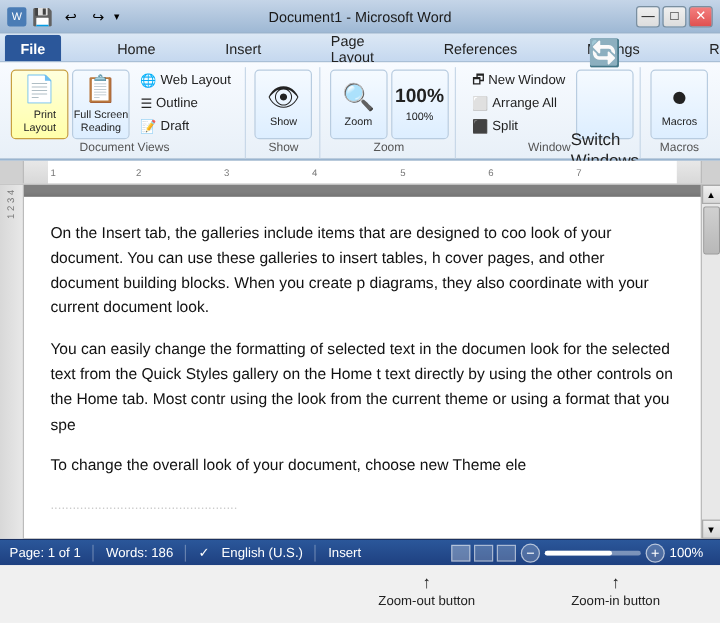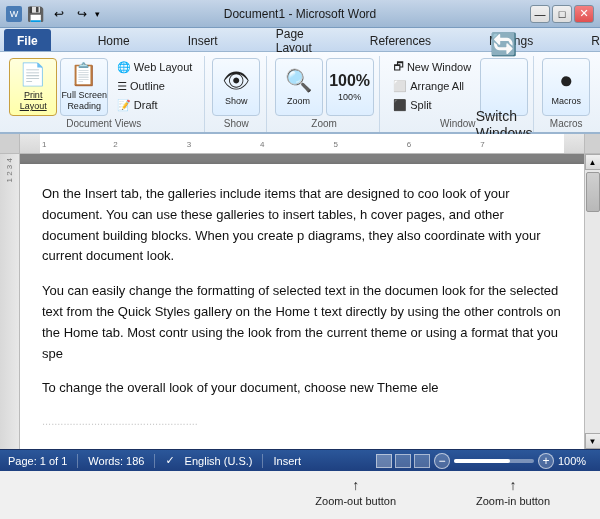--- a/index.html
+++ b/index.html
@@ -299,21 +299,21 @@
       <div style="width:18px;height:18px;border-radius:50%;background:#2b579a;color:white;display:flex;align-items:center;justify-content:center;font-size:11px;font-weight:bold;cursor:pointer;">?</div>
     </div>
   </div>
 
   <div class="ribbon">
 
     <div class="ribbon-group">
       <div class="ribbon-group-items">
         <div class="ribbon-btn-large active">
           <div class="icon-large">📄</div>
-          <div style="font-size:9px;text-align:center;line-height:1.2;text-decoration:underline;">Print<br>Layout</div>
+          <div style="font-size:9px;text-align:right;line-height:1.2;">Print<br>Layout</div>
         </div>
         <div class="ribbon-btn-large">
           <div class="icon-large">📋</div>
           <div style="font-size:9px;text-align:center;line-height:1.2;">Full Screen<br>Reading</div>
         </div>
         <div class="ribbon-col">
           <div class="ribbon-btn-small">
             <span>🌐</span>
             <span>Web Layout</span>
           </div>

